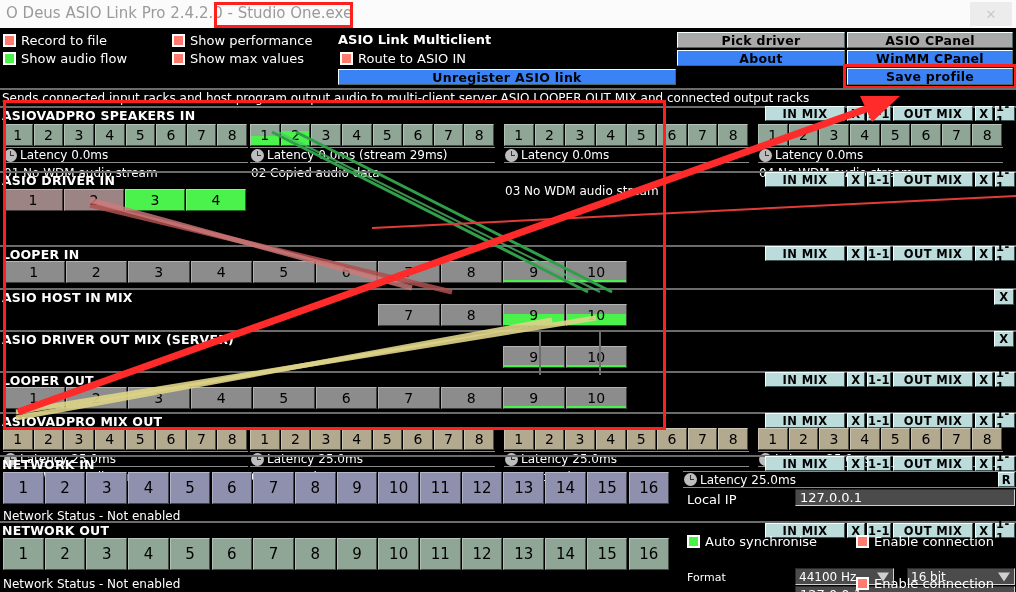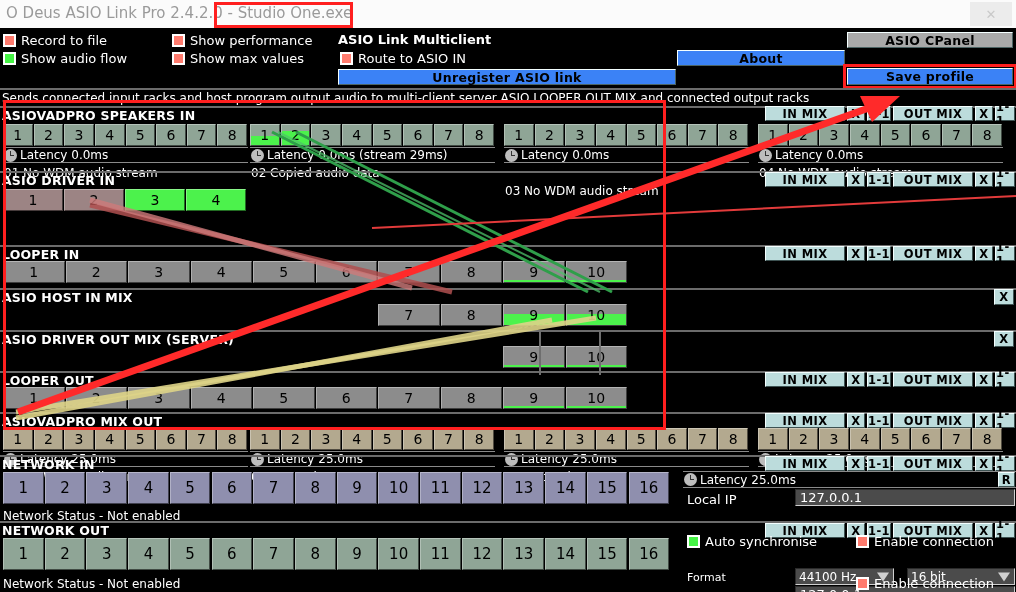--- a/index.html
+++ b/index.html
@@ -119,22 +119,24 @@
   </div>
 
   <div class="ckrow" style="left:338px;top:4px;">
     <span class="cklbl" style="font-weight:bold;">ASIO Link Multiclient</span>
   </div>
   <div class="ckrow" style="left:340px;top:23px;">
     <span class="chk red"></span><span class="cklbl">Route to ASIO IN</span>
   </div>
   <div class="btn" style="left:338px;top:41px;width:338px;height:16px;">Unregister ASIO link</div>
 
+  <div class="btn gray" style="left:677px;top:4px;width:168px;height:16px;">Pick driver</div>
   <div class="btn" style="left:677px;top:22px;width:168px;height:16px;">About</div>
   <div class="btn gray" style="left:847px;top:4px;width:166px;height:16px;">ASIO CPanel</div>
+  <div class="btn" style="left:847px;top:22px;width:166px;height:16px;">WinMM CPanel</div>
   <div class="btn" style="left:847px;top:40px;width:166px;height:17px;">Save profile</div>
   <div class="redframe" style="left:843px;top:36px;width:174px;height:25px;"></div>
 
   <div class="hrule" style="top:60px;"></div>
   <div class="desc" style="top:62px;">Sends connected input racks and host program output audio to multi-client server ASIO LOOPER OUT MIX and connected output racks</div>
   <div class="hrule" style="top:78px;"></div>
 
   <div class="sechdr" style="top:80px;">ASIOVADPRO SPEAKERS IN</div>
 
   <div class="minibtn" style="left:765px;top:78px;width:80px;height:15px;">IN MIX</div>

